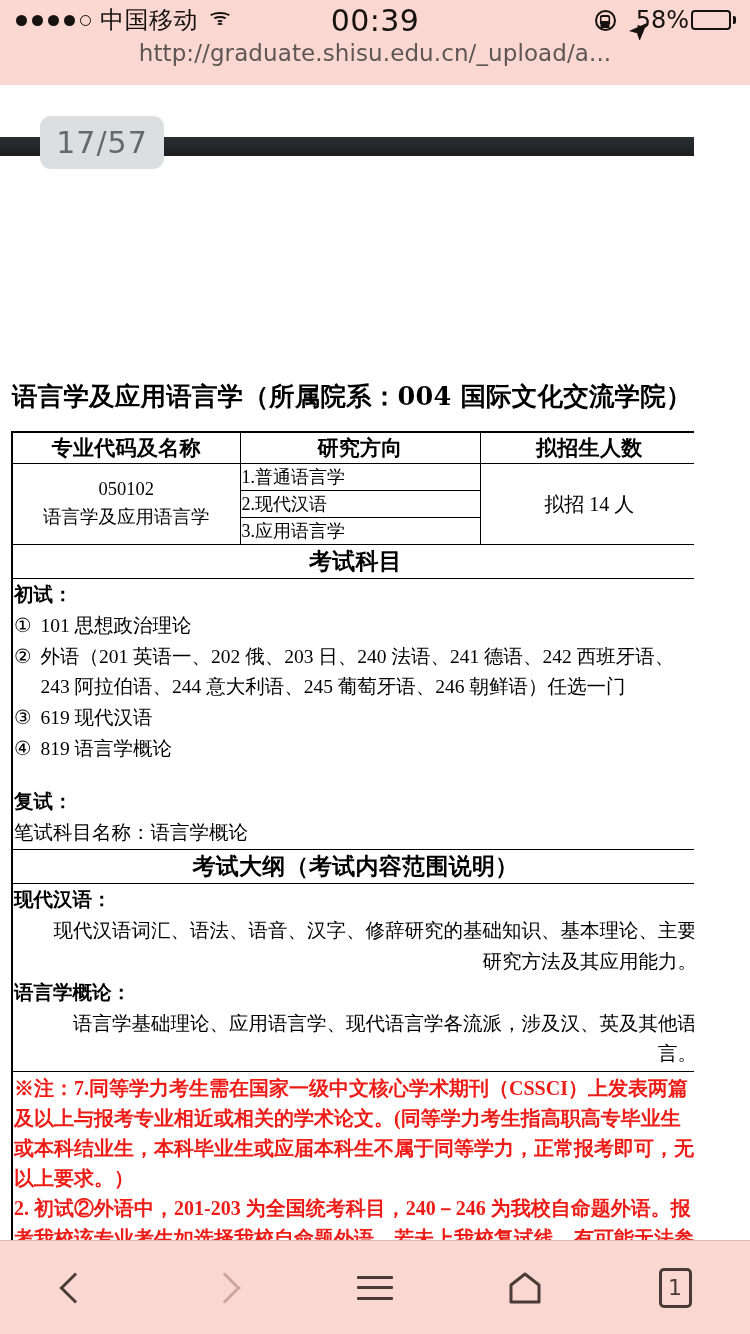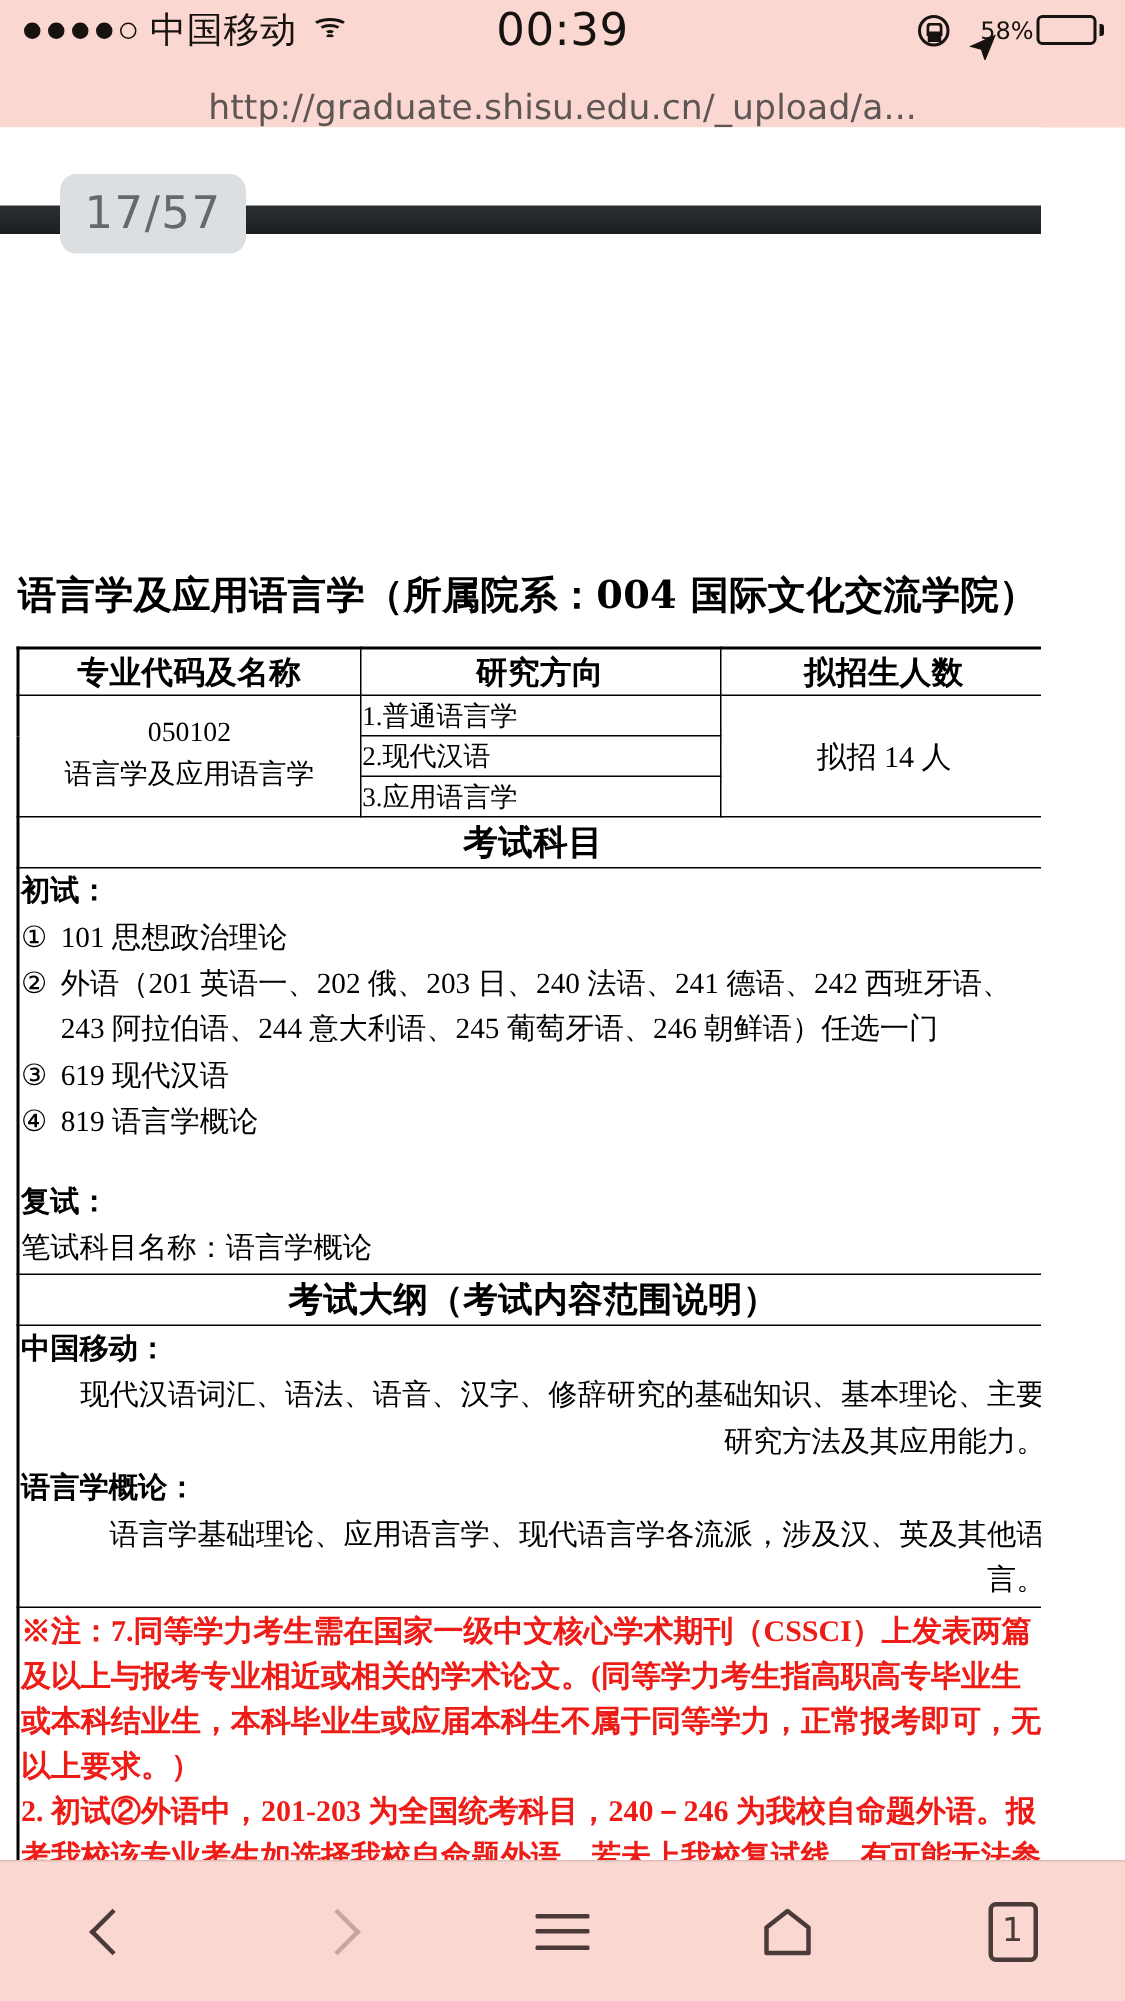--- a/index.html
+++ b/index.html
@@ -38,30 +38,30 @@
   .rotlock{ position:relative; width:21px; height:21px; border:2px solid #16120f;
             border-radius:50%; }
   .rotlock:after{ content:""; position:absolute; left:50%; top:3px;
             transform:translateX(-50%); width:7px; height:7px;
             border:2px solid #16120f; border-bottom:none;
             border-radius:3px 3px 0 0; }
   .rotlock:before{ content:""; position:absolute; left:50%; top:9px;
             transform:translateX(-50%); width:9px; height:7px; background:#16120f; }
   .loc{ width:0;height:0; }
   .batt{ display:flex; align-items:center; gap:2px; }
-  .batt-pct{ font-size:16px; color:#16120f; font-family:"DejaVu Sans",sans-serif; }
+  .batt-pct{ font-size:24px; color:#16120f; font-family:"DejaVu Sans",sans-serif; }
   .batt-body{ width:40px; height:20px; border:2px solid #16120f; border-radius:4px;
               padding:2px; }
   .batt-fill{ height:100%; background:#16120f; border-radius:1px; }
   .batt-cap{ width:3px; height:8px; background:#16120f; border-radius:0 2px 2px 0; }
 
   
   .urlbar{
     position:absolute; top:40px; left:0; width:750px; height:45px;
-    background:#fad7d1; display:flex; align-items:flex-end; justify-content:center;
+    background:#fad7d1; display:flex; align-items:flex-start; justify-content:center;
   }
   .url-text{
     font-family:"DejaVu Sans",sans-serif; font-size:23px; color:#5d5654;
     letter-spacing:.1px; white-space:nowrap;
   }
 
   
   .viewer{
     position:absolute; top:85px; left:0; width:694px; height:1155px;
     background:#ffffff; overflow:hidden;
@@ -254,21 +254,21 @@
               <div>笔试科目名称：语言学概论</div>
             </td>
           </tr>
 
           <tr>
             <td class="band" colspan="3">考试大纲（考试内容范围说明）</td>
           </tr>
 
           <tr>
             <td class="body-cell" colspan="3">
-              <div class="lbl">中国移动：</div>
+              <div class="lbl">现代汉语：</div>
               <div class="indent">现代汉语词汇、语法、语音、汉字、修辞研究的基础知识、基本理论、主要研究方法及其应用能力。</div>
               <div class="lbl">语言学概论：</div>
               <div class="indent">语言学基础理论、应用语言学、现代语言学各流派，涉及汉、英及其他语言。</div>
             </td>
           </tr>
 
           <tr>
             <td class="note-cell" colspan="3">
               <span class="ln">※注：7.同等学力考生需在国家一级中文核心学术期刊（CSSCI）上发表两篇及以上与报考专业相近或相关的学术论文。(同等学力考生指高职高专毕业生或本科结业生，本科毕业生或应届本科生不属于同等学力，正常报考即可，无以上要求。）</span>
               <span class="ln">2. 初试②外语中，201-203 为全国统考科目，240－246 为我校自命题外语。报考我校该专业考生如选择我校自命题外语，若未上我校复试线，有可能无法参加调剂（外校可能不接受 240－246 外语语种考生），请考生慎重考虑。</span>

